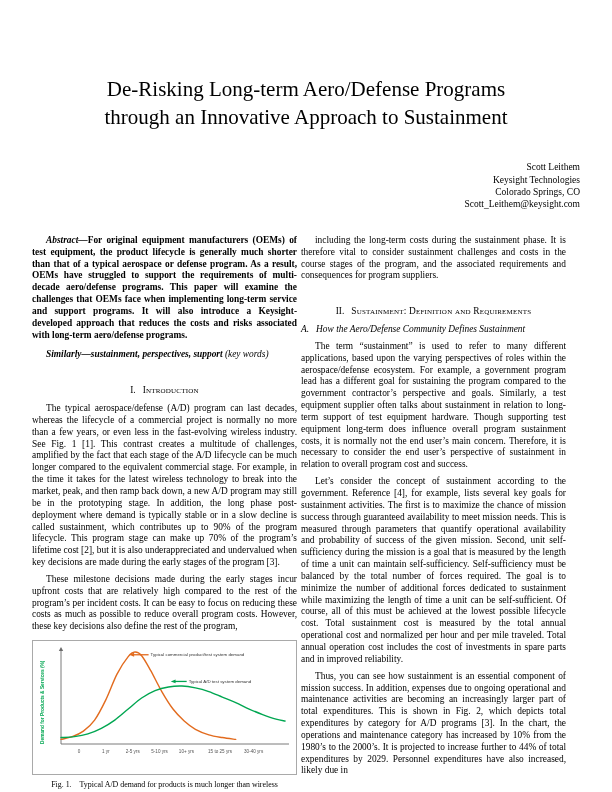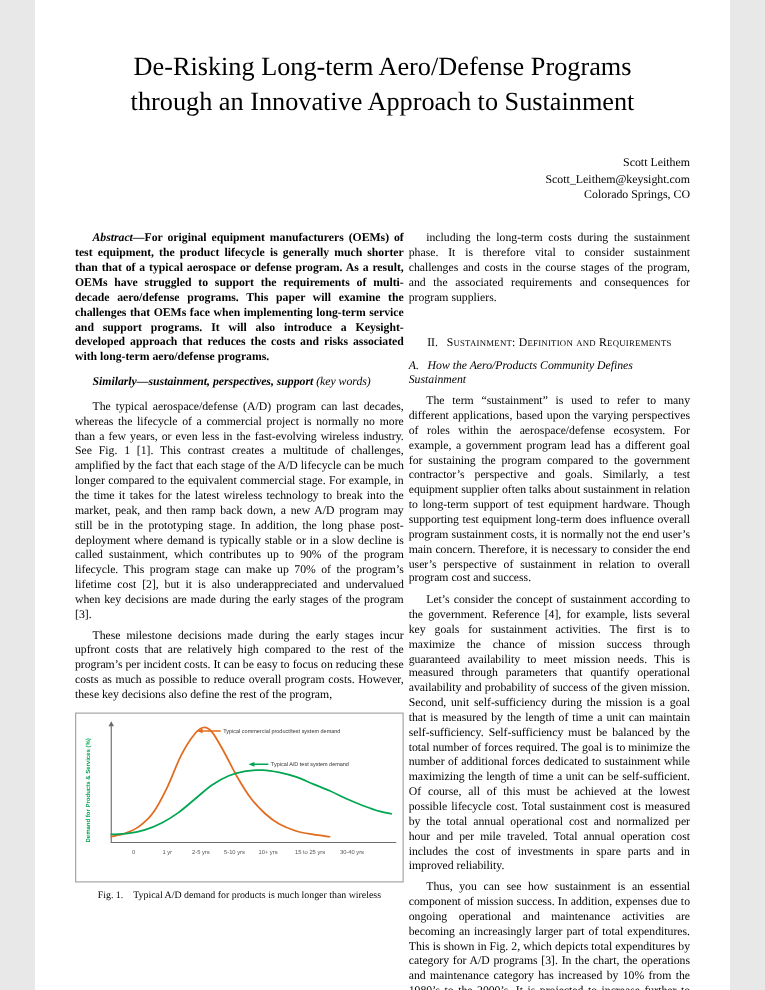--- a/index.html
+++ b/index.html
@@ -1,18 +1,18 @@
 <!DOCTYPE html>
 <html><head>
 <meta charset="utf-8">
 <style>
   html,body{margin:0;padding:0;background:#e8e8e8;}
   .page{
-    width:556px;height:792px;background:#ffffff;margin:0 auto;position:relative;
-    box-sizing:border-box;padding:40px 32px 28px 32px;
+    width:612px;height:792px;background:#ffffff;margin:0 auto;position:relative;
+    box-sizing:border-box;padding:76px 32px 28px 32px;
     font-family:"Liberation Serif", serif;color:#000;
   }
   .title{
     font-size:21px;font-weight:normal;text-align:center;line-height:1.32;
     margin:0 auto;max-width:468px;
   }
   .authors{margin-top:30px;text-align:right;font-size:9.5px;line-height:1.3;}
   .authors div{margin:0;}
   .cols{display:flex;gap:4px;margin-top:24px;}
   .col{width:265px;font-size:9.4px;line-height:1.26;text-align:justify;}
@@ -40,31 +40,33 @@
 </style>
 </head>
 <body>
 
 <div class="page">
 
   <h1 class="title">De-Risking Long-term Aero/Defense Programs through an Innovative Approach to Sustainment</h1>
 
   <div class="authors">
     <div>Scott Leithem</div>
+    <div>Keysight Technologies</div>
+    <div>Colorado Springs, CO</div>
     <div>Scott_Leithem@keysight.com</div>
-    <div>Colorado Springs, CO</div>
   </div>
 
   <div class="cols">
 
     <div class="col">
       <p class="abstract"><span class="lead">Abstract—</span><span>For original equipment manufacturers (OEMs) of test equipment, the product lifecycle is generally much shorter than that of a typical aerospace or defense program. As a result, OEMs have struggled to support the requirements of multi-decade aero/defense programs. This paper will examine the challenges that OEMs face when implementing long-term service and support programs. It will also introduce a Keysight-developed approach that reduces the costs and risks associated with long-term aero/defense programs.</span></p>
 
       <p class="keywords"><span>Similarly—</span><span>sustainment, perspectives, support </span><span class="suffix">(key words)</span></p>
 
+      <h2 class="sec"><span class="num">I.</span><span class="sc">Introduction</span></h2>
 
       <p>The typical aerospace/defense (A/D) program can last decades, whereas the lifecycle of a commercial project is normally no more than a few years, or even less in the fast-evolving wireless industry. See Fig. 1 [1]. This contrast creates a multitude of challenges, amplified by the fact that each stage of the A/D lifecycle can be much longer compared to the equivalent commercial stage. For example, in the time it takes for the latest wireless technology to break into the market, peak, and then ramp back down, a new A/D program may still be in the prototyping stage. In addition, the long phase post-deployment where demand is typically stable or in a slow decline is called sustainment, which contributes up to 90% of the program lifecycle. This program stage can make up 70% of the program’s lifetime cost [2], but it is also underappreciated and undervalued when key decisions are made during the early stages of the program [3].</p>
       <p>These milestone decisions made during the early stages incur upfront costs that are relatively high compared to the rest of the program’s per incident costs. It can be easy to focus on reducing these costs as much as possible to reduce overall program costs. However, these key decisions also define the rest of the program,</p>
 
       <div class="figure">
         <svg id="fig1-svg" width="257" height="124" viewBox="0 0 257 124" xmlns="http://www.w3.org/2000/svg">
             <path d="M26 5 L26 100 L254 100" fill="none" stroke="#6b6b6b" stroke-width="0.9"></path>
             <path d="M23.8 7 L26 3 L28.2 7 Z" fill="#6b6b6b"></path>
             <text transform="translate(9 100) rotate(-90)" font-size="4.8" fill="#00A651" font-weight="bold" font-family="Liberation Sans, sans-serif">Demand for Products &amp; Services (%)</text>
             <text x="43.92" y="109" text-anchor="middle" font-size="4.6" fill="#555" font-family="Liberation Sans, sans-serif">0</text>
@@ -85,21 +87,21 @@
           </svg>
       </div>
       <div class="figcaption"><span class="flabel">Fig. 1.</span><span>Typical A/D demand for products is much longer than wireless</span></div>
     </div>
 
     <div class="col">
       <p>including the long-term costs during the sustainment phase. It is therefore vital to consider sustainment challenges and costs in the course stages of the program, and the associated requirements and consequences for program suppliers.</p>
 
       <h2 class="sec"><span class="num">II.</span><span class="sc">Sustainment: Definition and Requirements</span></h2>
 
-      <h3 class="sub"><span class="letter">A.</span><span>How the Aero/Products Community Defines Sustainment</span></h3>
+      <h3 class="sub"><span class="letter">A.</span><span>How the Aero/Defense Community Defines Sustainment</span></h3>
 
       <p>The term “sustainment” is used to refer to many different applications, based upon the varying perspectives of roles within the aerospace/defense ecosystem. For example, a government program lead has a different goal for sustaining the program compared to the government contractor’s perspective and goals. Similarly, a test equipment supplier often talks about sustainment in relation to long-term support of test equipment hardware. Though supporting test equipment long-term does influence overall program sustainment costs, it is normally not the end user’s main concern. Therefore, it is necessary to consider the end user’s perspective of sustainment in relation to overall program cost and success.</p>
       <p>Let’s consider the concept of sustainment according to the government. Reference [4], for example, lists several key goals for sustainment activities. The first is to maximize the chance of mission success through guaranteed availability to meet mission needs. This is measured through parameters that quantify operational availability and probability of success of the given mission. Second, unit self-sufficiency during the mission is a goal that is measured by the length of time a unit can maintain self-sufficiency. Self-sufficiency must be balanced by the total number of forces required. The goal is to minimize the number of additional forces dedicated to sustainment while maximizing the length of time a unit can be self-sufficient. Of course, all of this must be achieved at the lowest possible lifecycle cost. Total sustainment cost is measured by the total annual operational cost and normalized per hour and per mile traveled. Total annual operation cost includes the cost of investments in spare parts and in improved reliability.</p>
       <p>Thus, you can see how sustainment is an essential component of mission success. In addition, expenses due to ongoing operational and maintenance activities are becoming an increasingly larger part of total expenditures. This is shown in Fig. 2, which depicts total expenditures by category for A/D programs [3]. In the chart, the operations and maintenance category has increased by 10% from the 1980’s to the 2000’s. It is projected to increase further to 44% of total expenditures by 2029. Personnel expenditures have also increased, likely due in</p>
     </div>
 
   </div>
 </div>
 
 </body></html>

